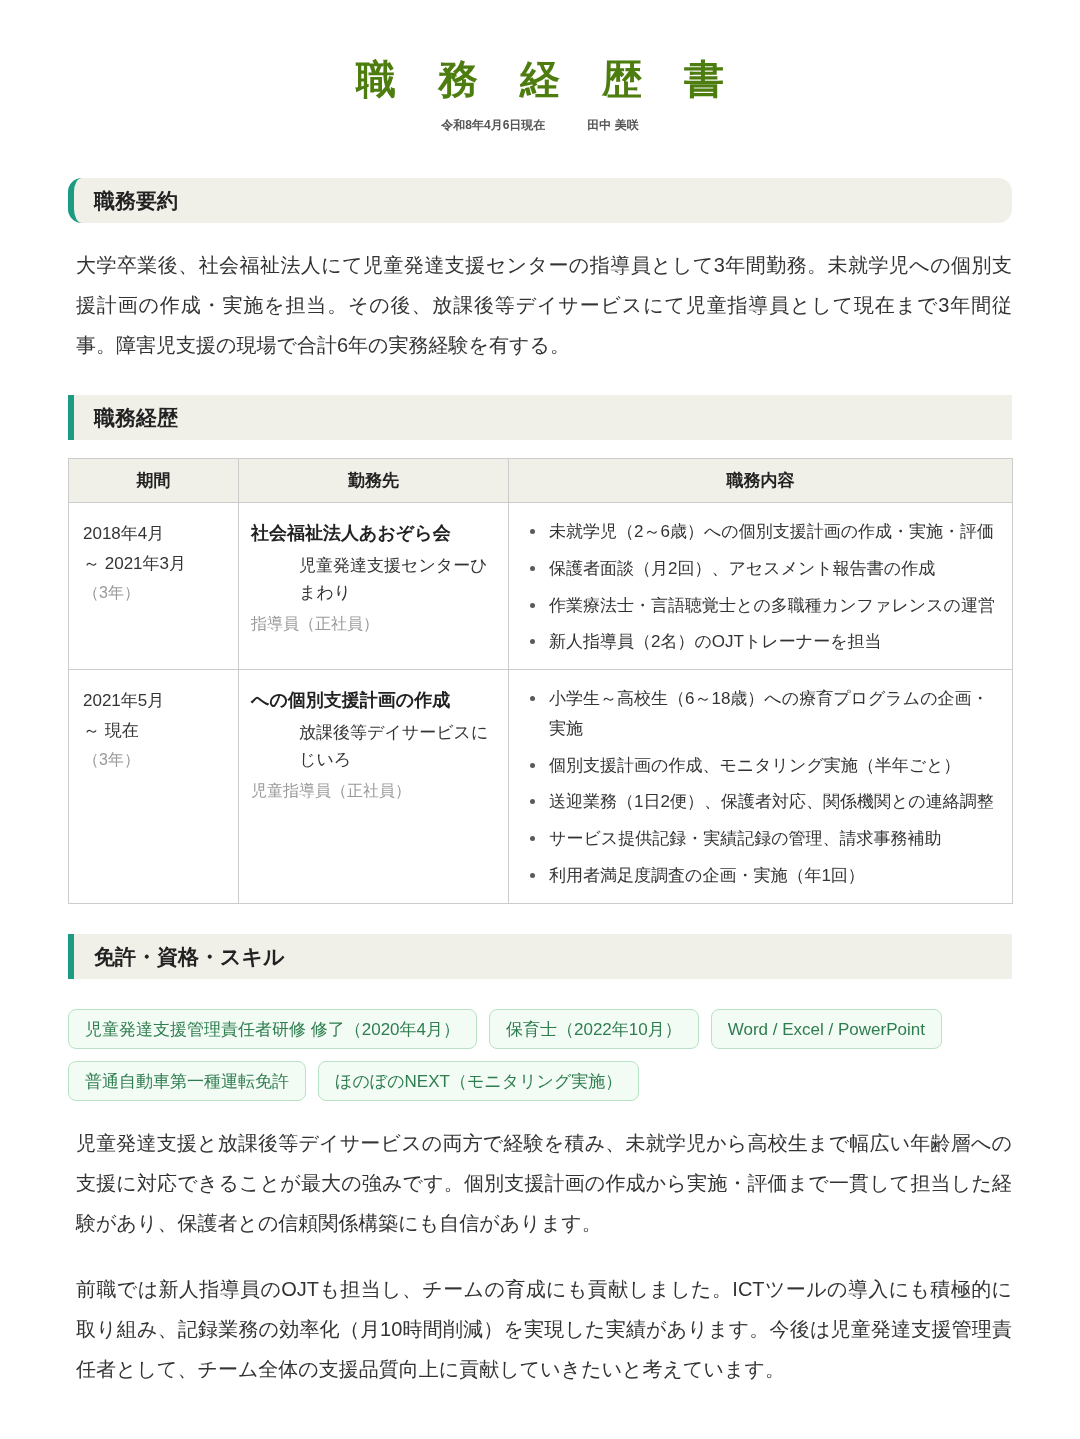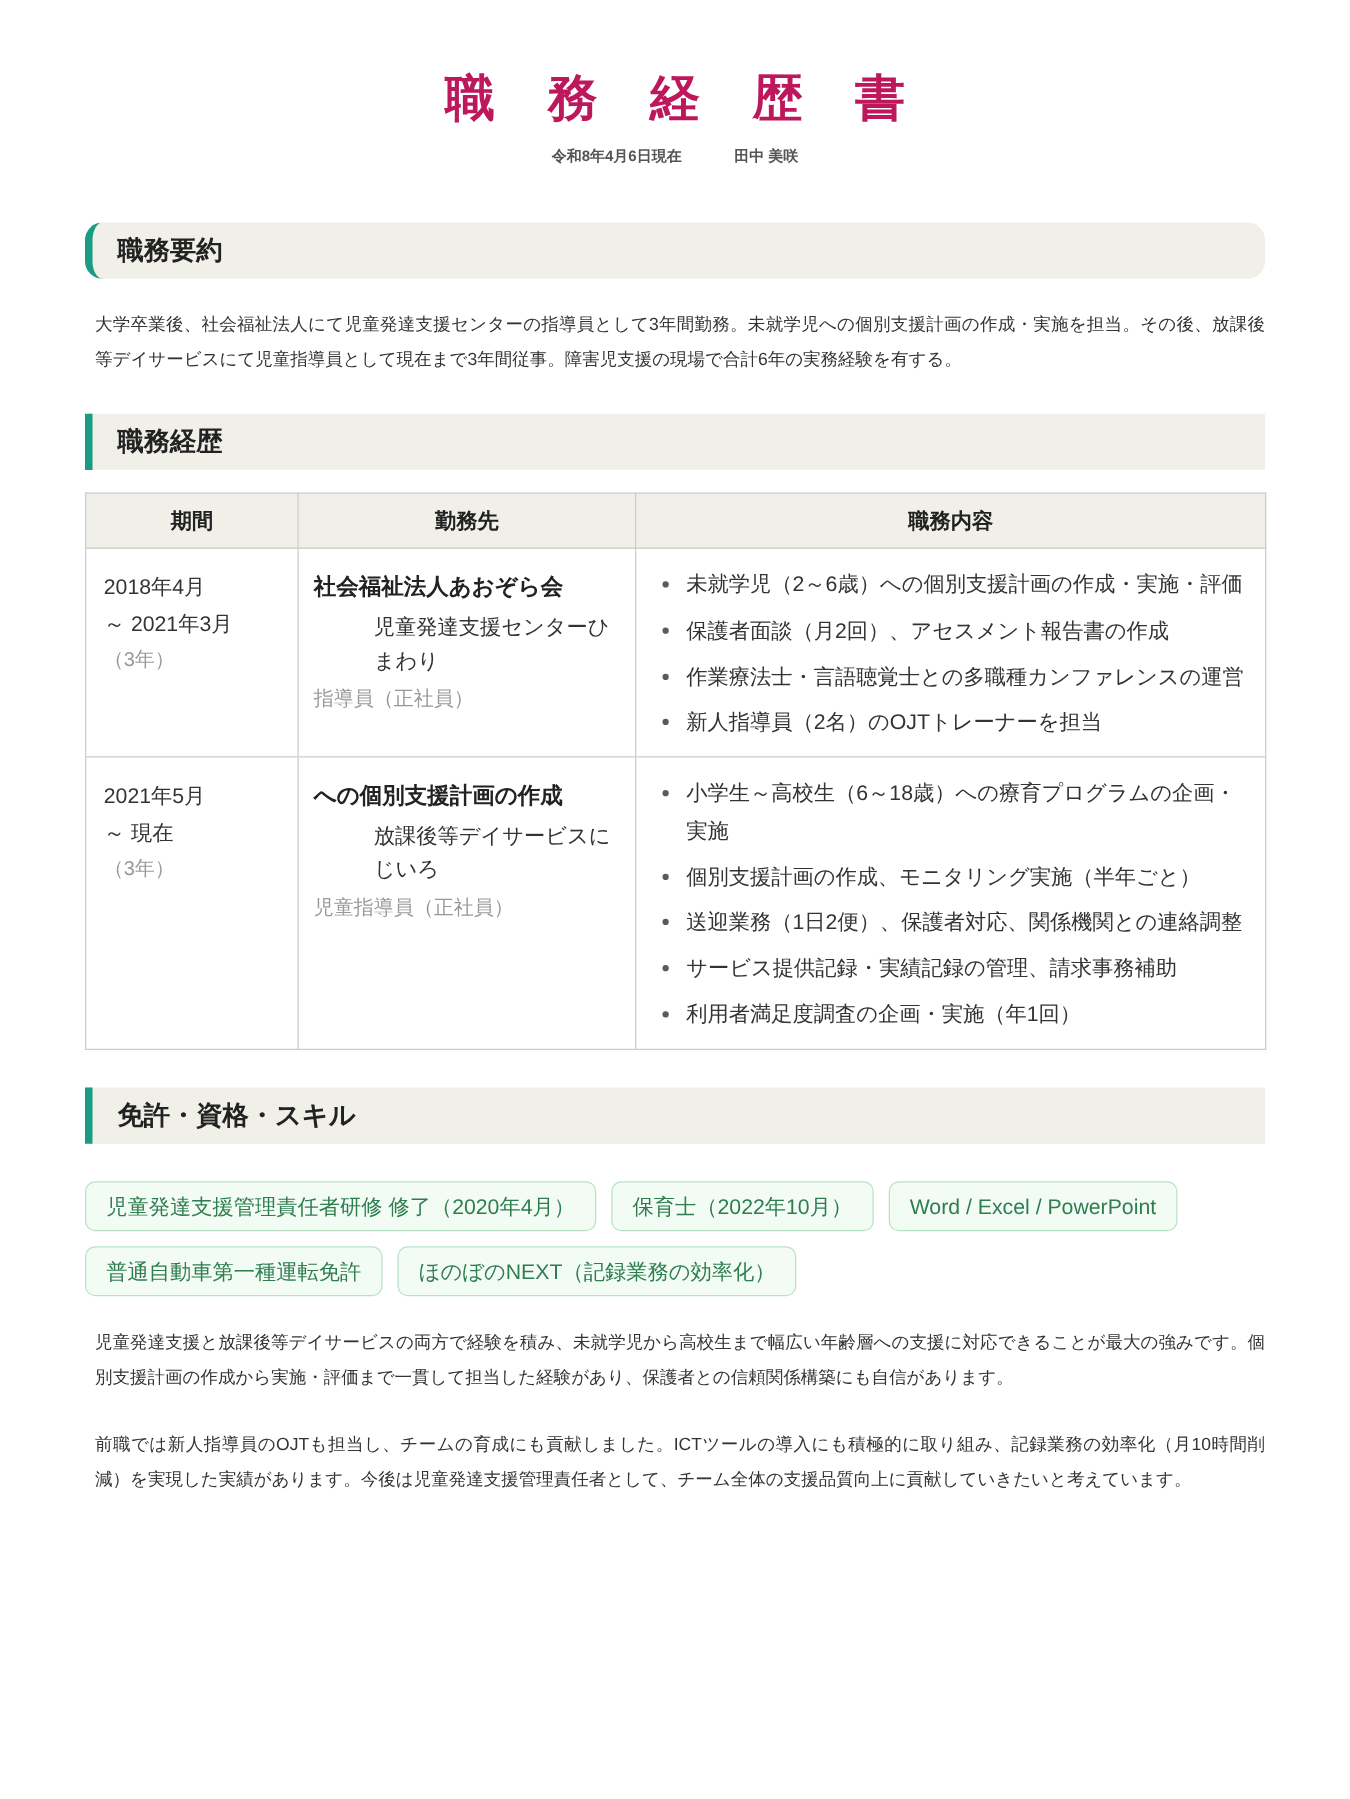--- a/index.html
+++ b/index.html
@@ -18,21 +18,21 @@
   html,body{ background:#ffffff; }
   body{
     width:1080px; min-height:1439px;
     font-family:"Liberation Sans","DejaVu Sans",sans-serif;
     color:var(--ink);
   }
   .page{ width:1080px; min-height:1439px; padding:55px 68px 40px; }
 
   .doc-title{
     text-align:center;
-    font-size:40px; font-weight:700; color:#be185d;
+    font-size:40px; font-weight:700; color:#4d7c0f;
     letter-spacing:1.05em; padding-left:1.05em;
     line-height:1.2;
   }
   .meta-line{
     margin-top:14px;
     text-align:center;
     font-size:12px; color:var(--soft);font-weight:bold;
   }
   .meta-line .name{ margin-left:42px; }
 
@@ -43,21 +43,21 @@
     font-size:21px; font-weight:700; color:var(--ink-dark);
     line-height:1.1;
   }
   .sec-summary .section-heading{ margin-top:44px;border-radius:14px; }
   .sec-career  .section-heading{ margin-top:30px; }
   .sec-quals   .section-heading{ margin-top:30px; }
   .sec-pr      .section-heading{ margin-top:30px; }
 
   .body-text{
     margin:22px 0 0 8px;
-    font-size:14px; line-height:2.0; color:var(--ink);
+    font-size:20px; line-height:2.0; color:var(--ink);
     text-align:justify;
   }
   .body-text + .body-text{ margin-top:26px; }
 
   table.career{
     margin-top:18px;
     width:944px; border-collapse:collapse;
     table-layout:fixed;
   }
   table.career th, table.career td{
@@ -184,21 +184,21 @@
     </table>
   </section>
 
   <section class="sec-quals">
     <h2 class="section-heading">免許・資格・スキル</h2>
     <div class="badge-list">
         <span class="badge">児童発達支援管理責任者研修 修了（2020年4月）</span>
         <span class="badge">保育士（2022年10月）</span>
         <span class="badge">Word / Excel / PowerPoint</span>
         <span class="badge">普通自動車第一種運転免許</span>
-        <span class="badge">ほのぼのNEXT（記録業務の効率化）</span>
+        <span class="badge">ほのぼのNEXT（モニタリング実施）</span>
       </div>
   </section>
 
   <section class="sec-pr">
     <p class="body-text">児童発達支援と放課後等デイサービスの両方で経験を積み、未就学児から高校生まで幅広い年齢層への支援に対応できることが最大の強みです。個別支援計画の作成から実施・評価まで一貫して担当した経験があり、保護者との信頼関係構築にも自信があります。</p>
     <p class="body-text">前職では新人指導員のOJTも担当し、チームの育成にも貢献しました。ICTツールの導入にも積極的に取り組み、記録業務の効率化（月10時間削減）を実現した実績があります。今後は児童発達支援管理責任者として、チーム全体の支援品質向上に貢献していきたいと考えています。</p>
   </section>
 
 </div>
 

